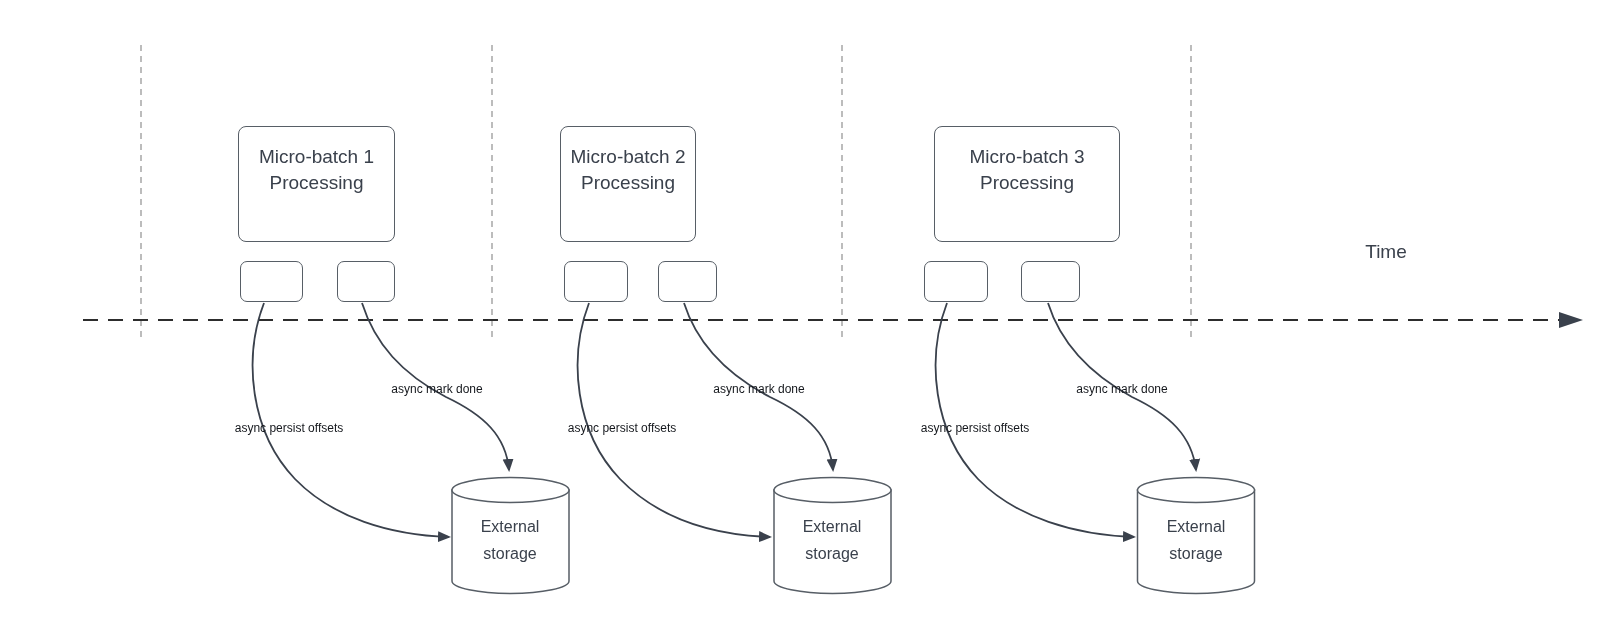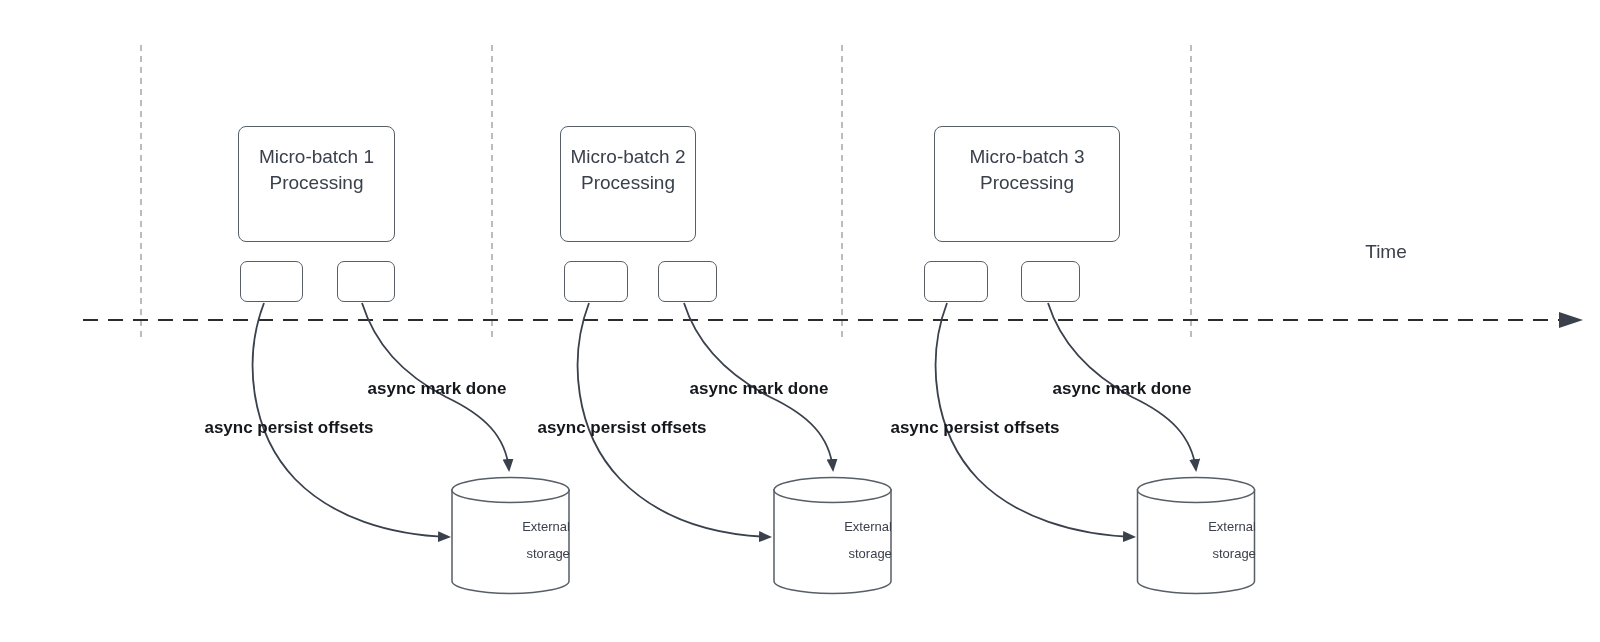--- a/index.html
+++ b/index.html
@@ -48,33 +48,32 @@
     position:absolute;
     top:261px;
     height:41px;
     border:1px solid var(--border);
     border-radius:7px;
     background:#ffffff;
   }
   .async-label{
     position:absolute;
     transform:translate(-50%,-50%);
-    font-size:17px;
-    font-weight:700;
+    font-size:12px;
+    font-weight:400;
     color:var(--label);
     white-space:nowrap;
   }
   .storage-label{
     position:absolute;
     transform:translate(-50%,-50%);
-    text-align:right;
-    font-size:13px;
+    text-align:center;
+    font-size:16px;
     line-height:27px;
     color:var(--ink);
-    margin-left:36px;
   }
   .time-label{
     position:absolute;
     transform:translate(-50%,-50%);
     font-size:19px;
     color:var(--ink);
     white-space:nowrap;
   }
 </style>
 </head>

